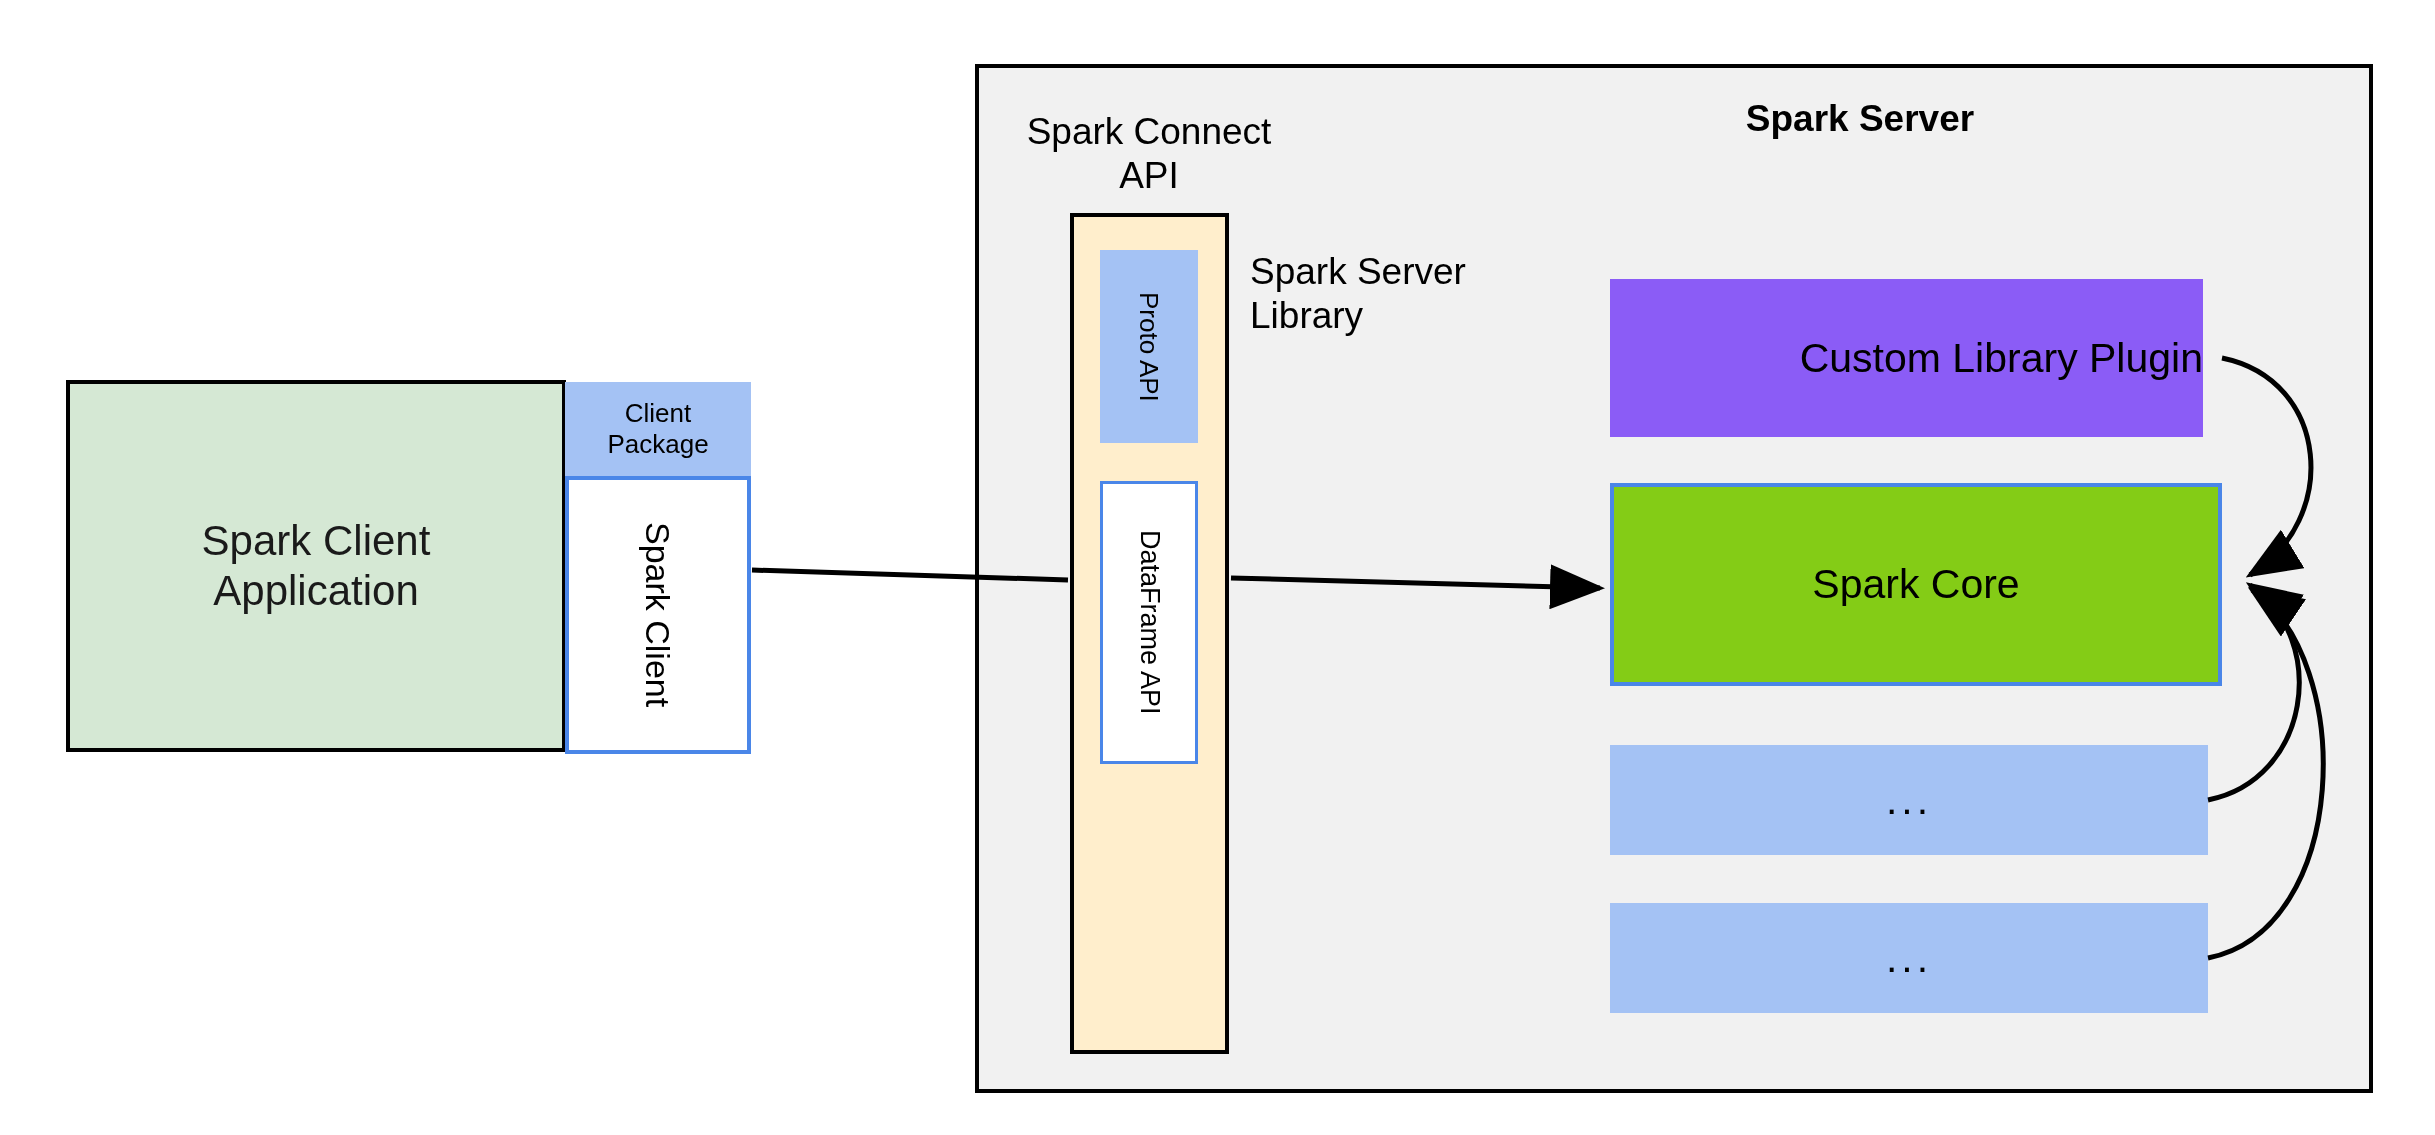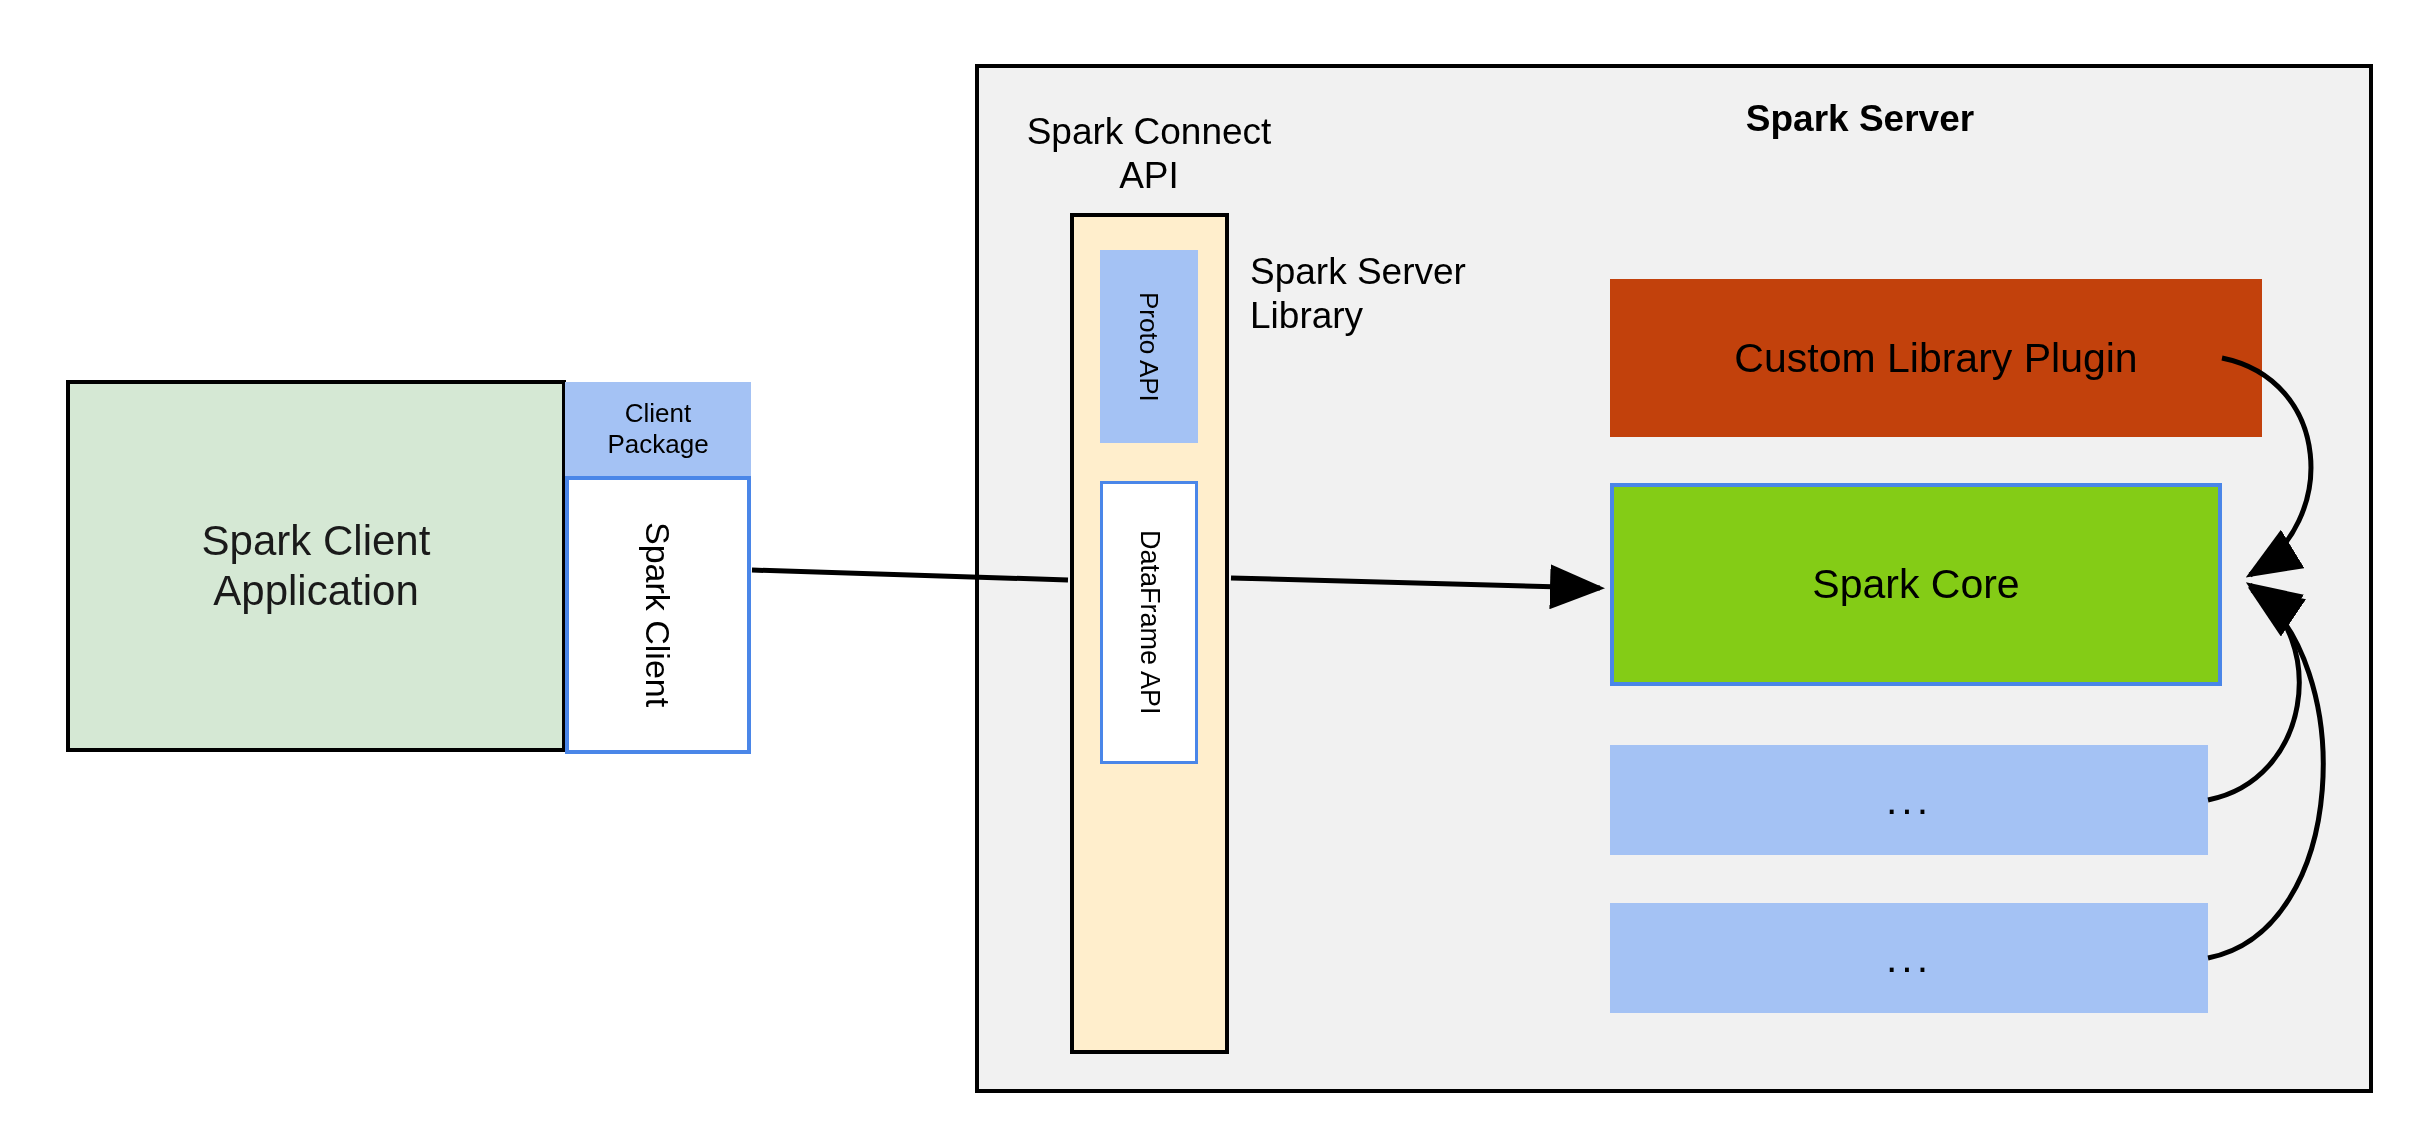--- a/index.html
+++ b/index.html
@@ -159,25 +159,26 @@
     writing-mode: vertical-rl;
     text-orientation: mixed;
     font-size: 27px;
     white-space: nowrap;
   }
 
   
   #custom-plugin {
     left: 1610px;
     top: 279px;
-    width: 652px;
+    width: 593px;
     height: 158px;
-    background: #c2410c;
-    font-size: 41px;
-    z-index: 3;
+    background: #8b5cf6;
+    font-size: 41px;
+    z-index: 3;
+    justify-content: flex-end;
   }
 
   #spark-core {
     left: 1610px;
     top: 483px;
     width: 612px;
     height: 203px;
     background: #84cc16;
     border: 4px solid #4a86e8;
     font-size: 41px;

